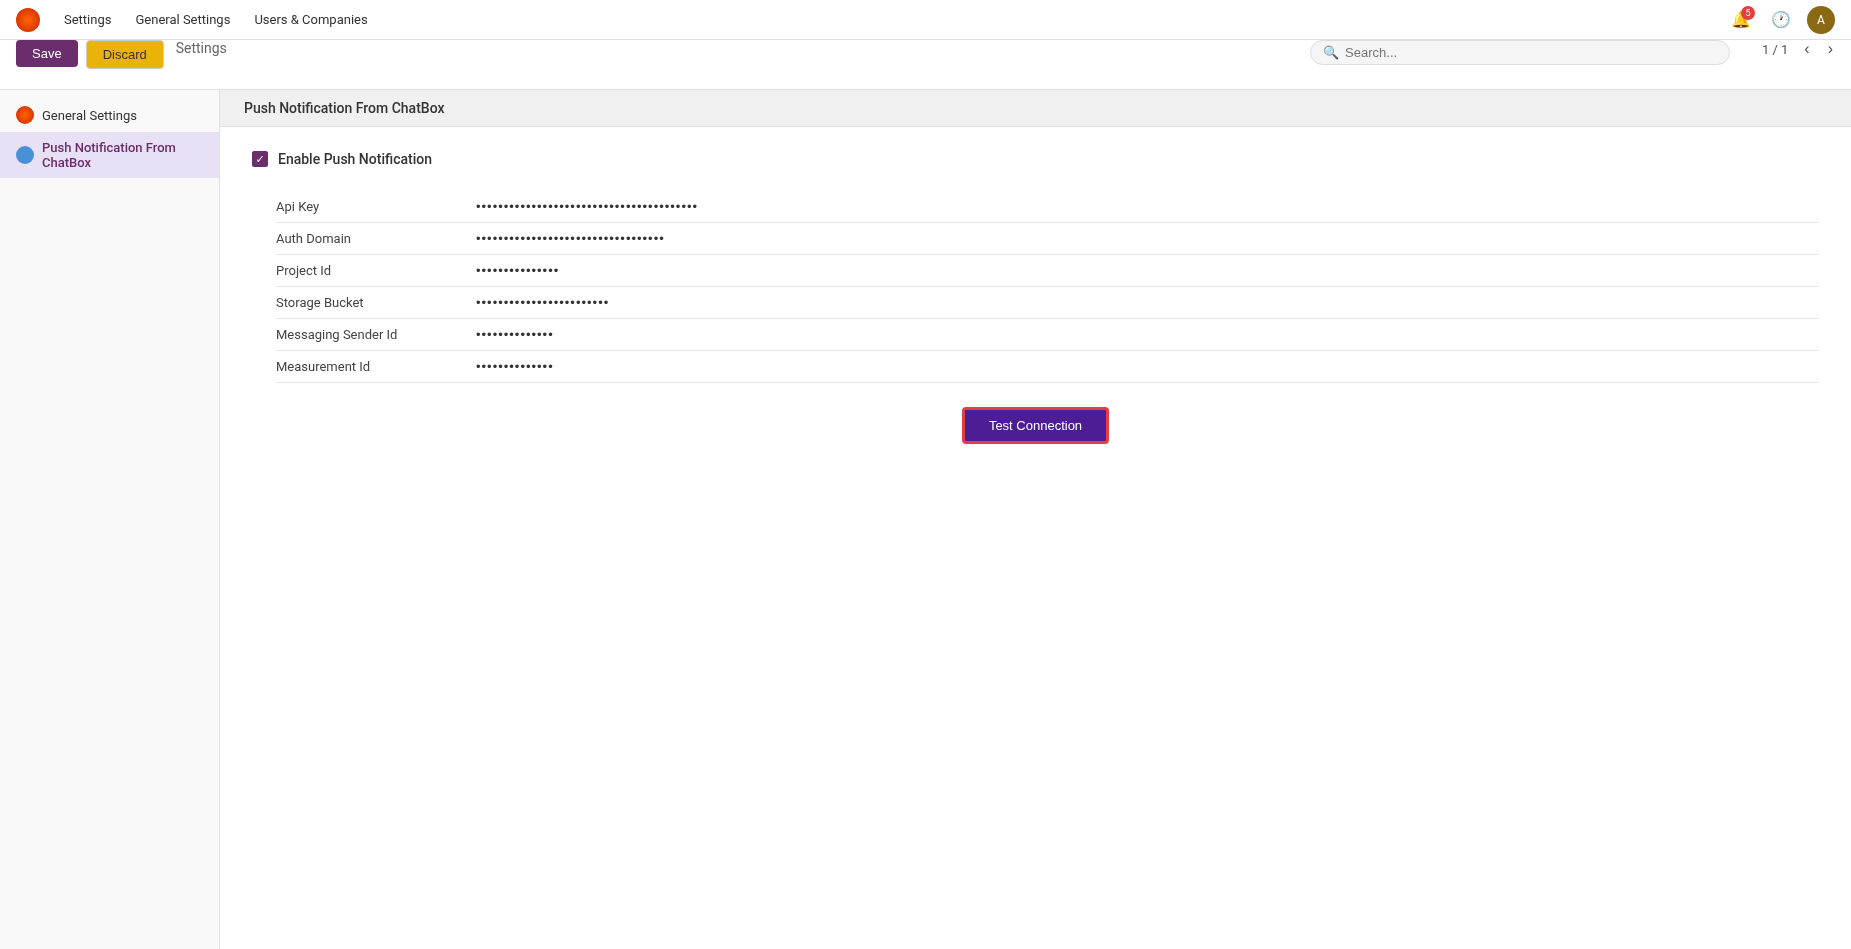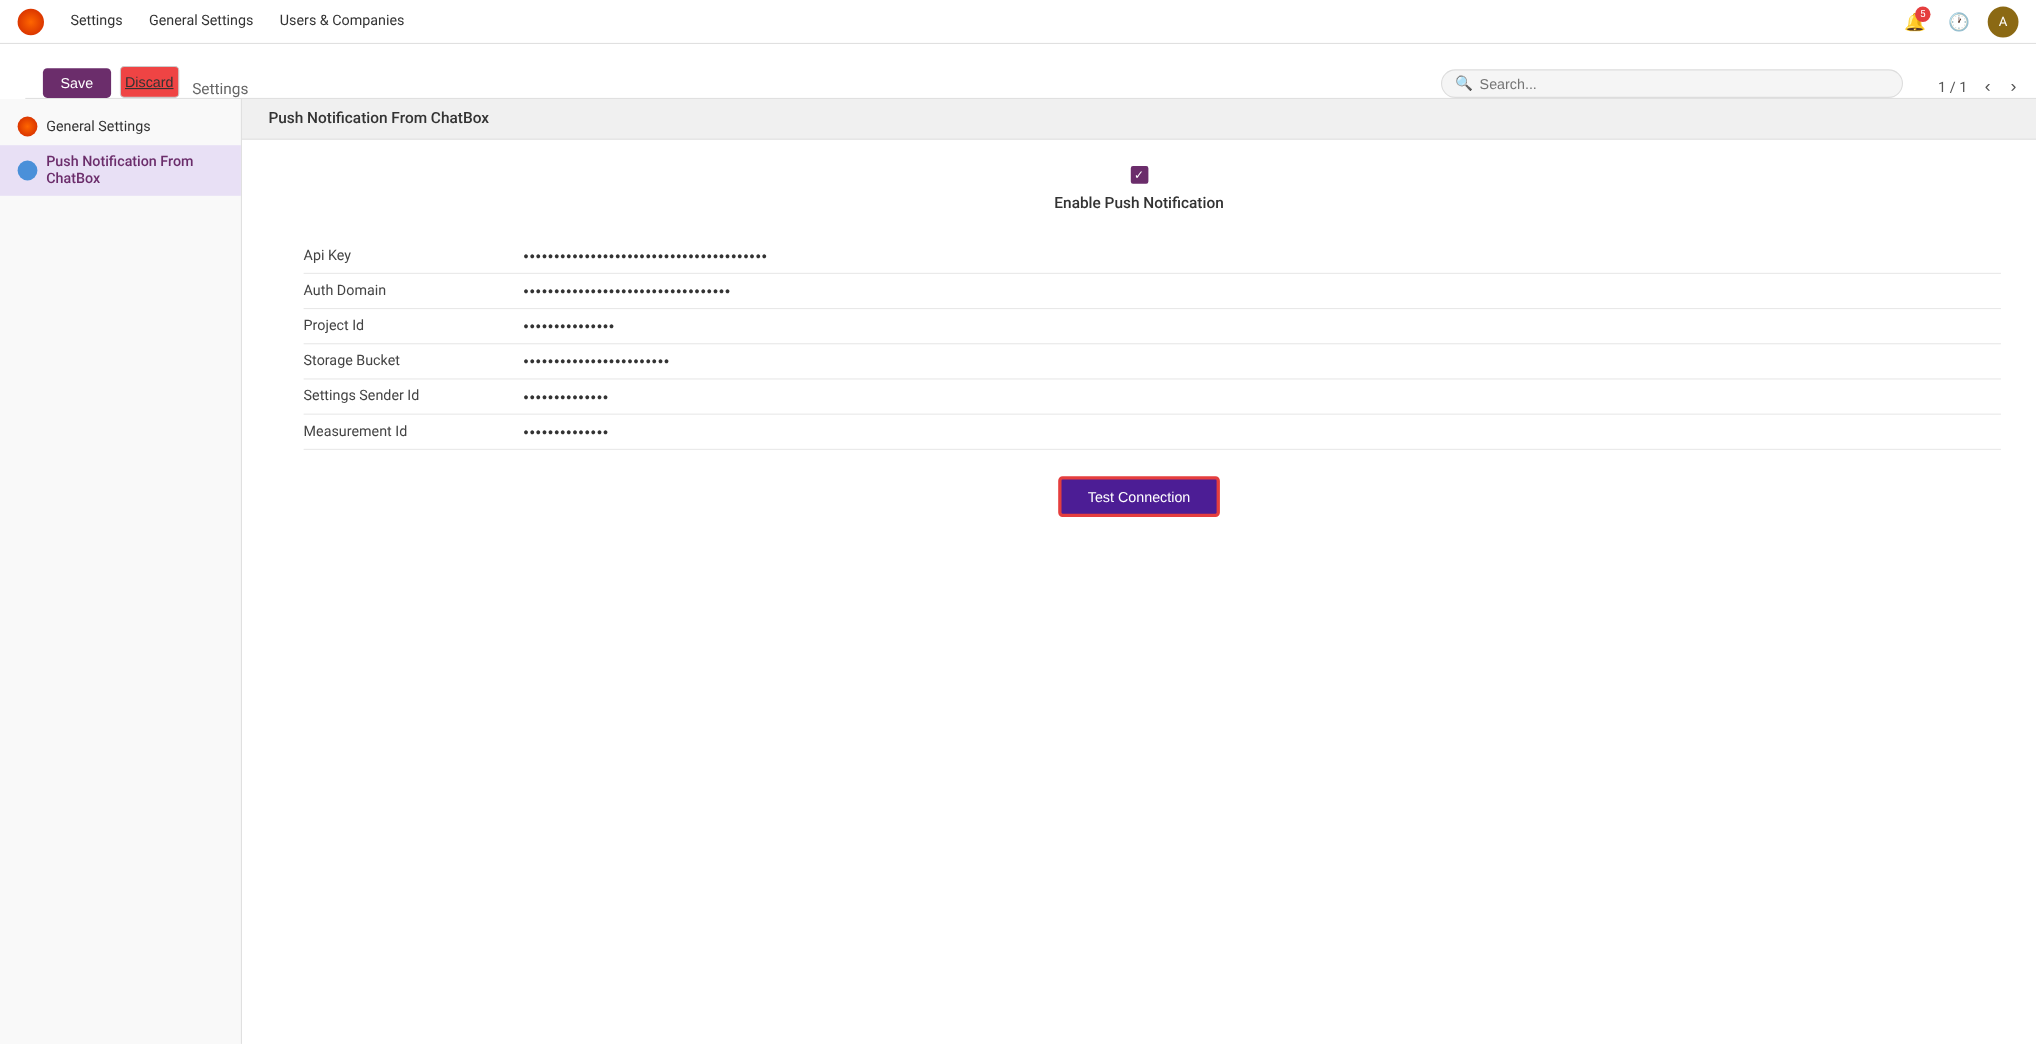--- a/index.html
+++ b/index.html
@@ -57,47 +57,45 @@
       background: #8b6914;
       display: flex; align-items: center; justify-content: center;
       color: #fff;
       font-size: 12px;
       cursor: pointer;
     }
 
     
     .toolbar {
       display: flex;
-      align-items: flex-end;
+      align-items: flex-start;
       height: 50px;
       background: #fff;
       border-bottom: 1px solid #e0e0e0;
       padding: 0 16px;
       gap: 8px;
-      margin-left: 23px;
     }
     .btn-save {
       background: #6b2d6b;
       color: #fff;
       border: none;
       padding: 6px 16px;
       border-radius: 4px;
       cursor: pointer;
       font-size: 13px;
       font-weight: 500;
     }
     .btn-discard {
-      background: #ef4444;
+      background: #eab308;
       color: #333;
       border: 1px solid #ccc;
-      padding: 6px 4px;
+      padding: 6px 16px;
       border-radius: 4px;
       cursor: pointer;
       font-size: 13px;
-      text-decoration: underline;
     }
     .toolbar-title {
       font-size: 14px;
       color: #666;
       margin-left: 4px;
     }
     .toolbar-search {
       margin-left: auto;
       display: flex;
       align-items: center;
@@ -187,21 +185,20 @@
     .content-body {
       padding: 24px 32px;
     }
 
     
     .enable-row {
       display: flex;
       align-items: center;
       gap: 10px;
       margin-bottom: 24px;
-      flex-direction: column;
     }
     .checkbox-custom {
       width: 16px; height: 16px;
       background: #6b2d6b;
       border: 2px solid #6b2d6b;
       border-radius: 2px;
       display: flex; align-items: center; justify-content: center;
       flex-shrink: 0;
       cursor: pointer;
     }
@@ -329,21 +326,21 @@
         </div>
         <div class="field-row">
           <span class="field-label">Project Id</span>
           <input class="field-value" type="password" value="•••••••••••••••" style="">
         </div>
         <div class="field-row">
           <span class="field-label">Storage Bucket</span>
           <input class="field-value" type="password" value="••••••••••••••••••••••••" style="">
         </div>
         <div class="field-row">
-          <span class="field-label">Settings Sender Id</span>
+          <span class="field-label">Messaging Sender Id</span>
           <input class="field-value" type="password" value="••••••••••••••" style="">
         </div>
         <div class="field-row">
           <span class="field-label">Measurement Id</span>
           <input class="field-value" type="password" value="••••••••••••••" style="">
         </div>
       </div>
 
       <div class="test-btn-row">
         <button class="btn-test-connection">Test Connection</button>

